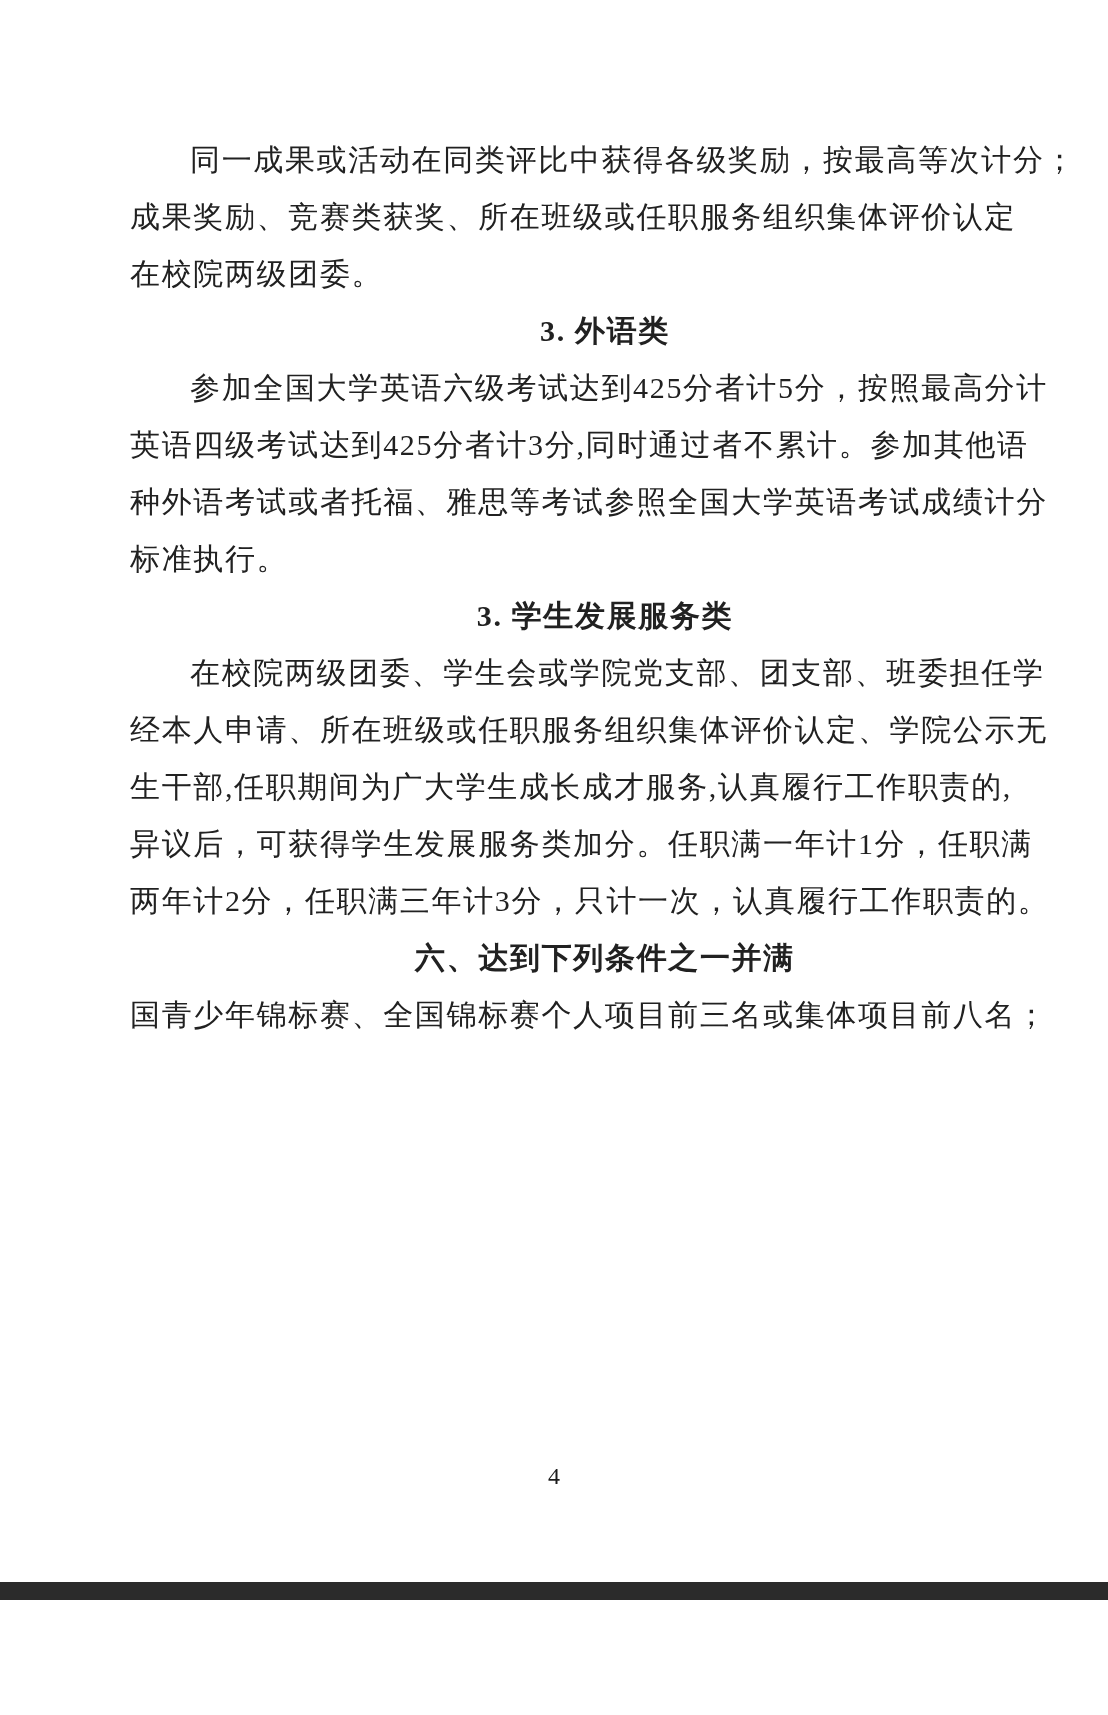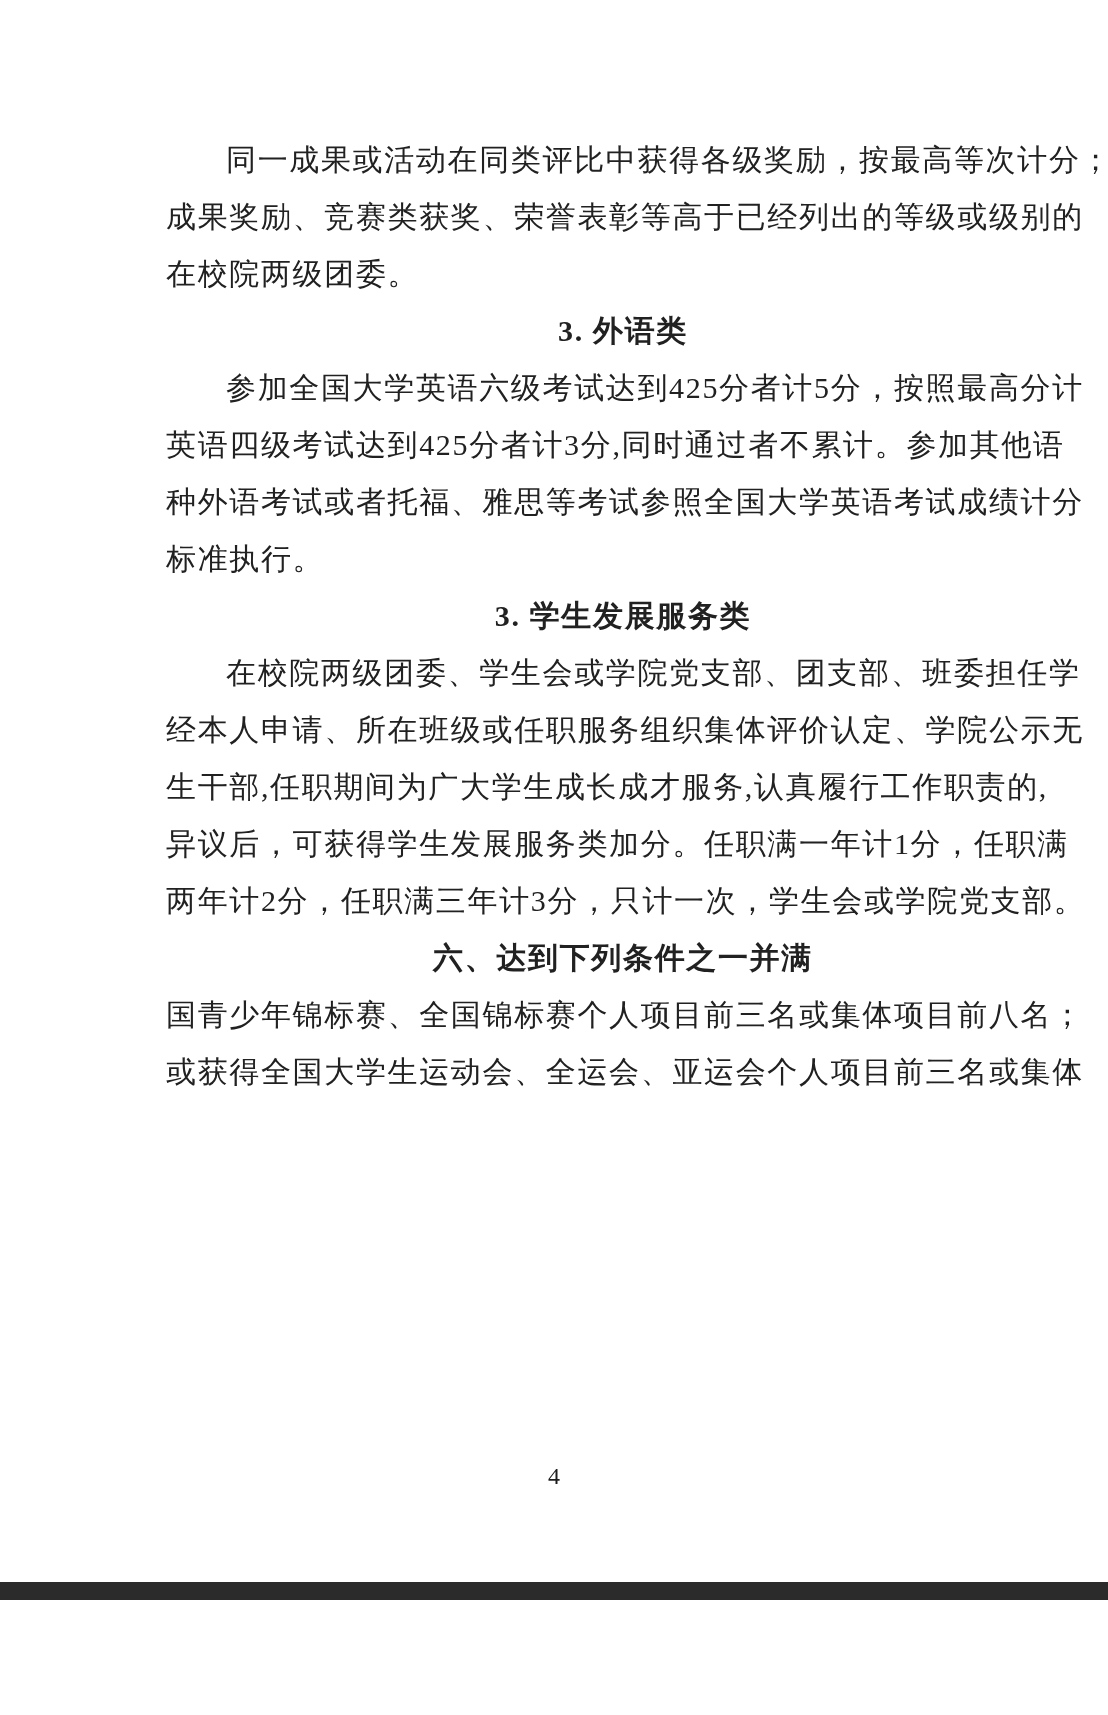--- a/index.html
+++ b/index.html
@@ -23,21 +23,20 @@
     width: 890px;
     color: #212121;
     font-size: 30px;
     letter-spacing: 0.055em;
   }
   .block { margin: 0; padding: 0; }
   .line {
     height: 57px;
     line-height: 57px;
     white-space: nowrap;
-    margin-left: 36px;
   }
   .line.indent { padding-left: 2em; }
   .heading .line { font-weight: bold; text-align: center; }
   .pagenum {
     position: absolute;
     top: 1460px;
     left: 0;
     width: 1108px;
     text-align: center;
     font-size: 24px;
@@ -53,45 +52,44 @@
     background: #2b2b2b;
   }
 </style>
 </head>
 <body>
 
 <div class="page">
   <div class="content">
       <div class="block paragraph">
         <div class="line indent">同一成果或活动在同类评比中获得各级奖励，按最高等次计分；</div>
-        <div class="line">成果奖励、竞赛类获奖、荣誉表彰等高于已经列出的等级或级别的</div>
+        <div class="line">成果奖励、竞赛类获奖、所在班级或任职服务组织集体评价认定</div>
         <div class="line">在校院两级团委。</div>
       </div>
       <div class="block heading">
         <div class="line indent">3. 外语类</div>
       </div>
       <div class="block paragraph">
         <div class="line indent">参加全国大学英语六级考试达到425分者计5分，按照最高分计</div>
         <div class="line">英语四级考试达到425分者计3分,同时通过者不累计。参加其他语</div>
         <div class="line">种外语考试或者托福、雅思等考试参照全国大学英语考试成绩计分</div>
         <div class="line">标准执行。</div>
       </div>
       <div class="block heading">
         <div class="line indent">3. 学生发展服务类</div>
       </div>
       <div class="block paragraph">
         <div class="line indent">在校院两级团委、学生会或学院党支部、团支部、班委担任学</div>
         <div class="line">经本人申请、所在班级或任职服务组织集体评价认定、学院公示无</div>
         <div class="line">生干部,任职期间为广大学生成长成才服务,认真履行工作职责的,</div>
         <div class="line">异议后，可获得学生发展服务类加分。任职满一年计1分，任职满</div>
-        <div class="line">两年计2分，任职满三年计3分，只计一次，学生会或学院党支部。</div>
+        <div class="line">两年计2分，任职满三年计3分，只计一次，认真履行工作职责的。</div>
       </div>
       <div class="block heading">
         <div class="line indent">六、达到下列条件之一并满</div>
       </div>
       <div class="block paragraph">
         <div class="line">国青少年锦标赛、全国锦标赛个人项目前三名或集体项目前八名；</div>
-        <div class="line">或获得全国大学生运动会、全运会、亚运会个人项目前三名或集体</div>
       </div>
     </div>
   <div class="pagenum">4</div>
   <div class="bottom-bar"></div>
 </div>
 
 </body></html>

